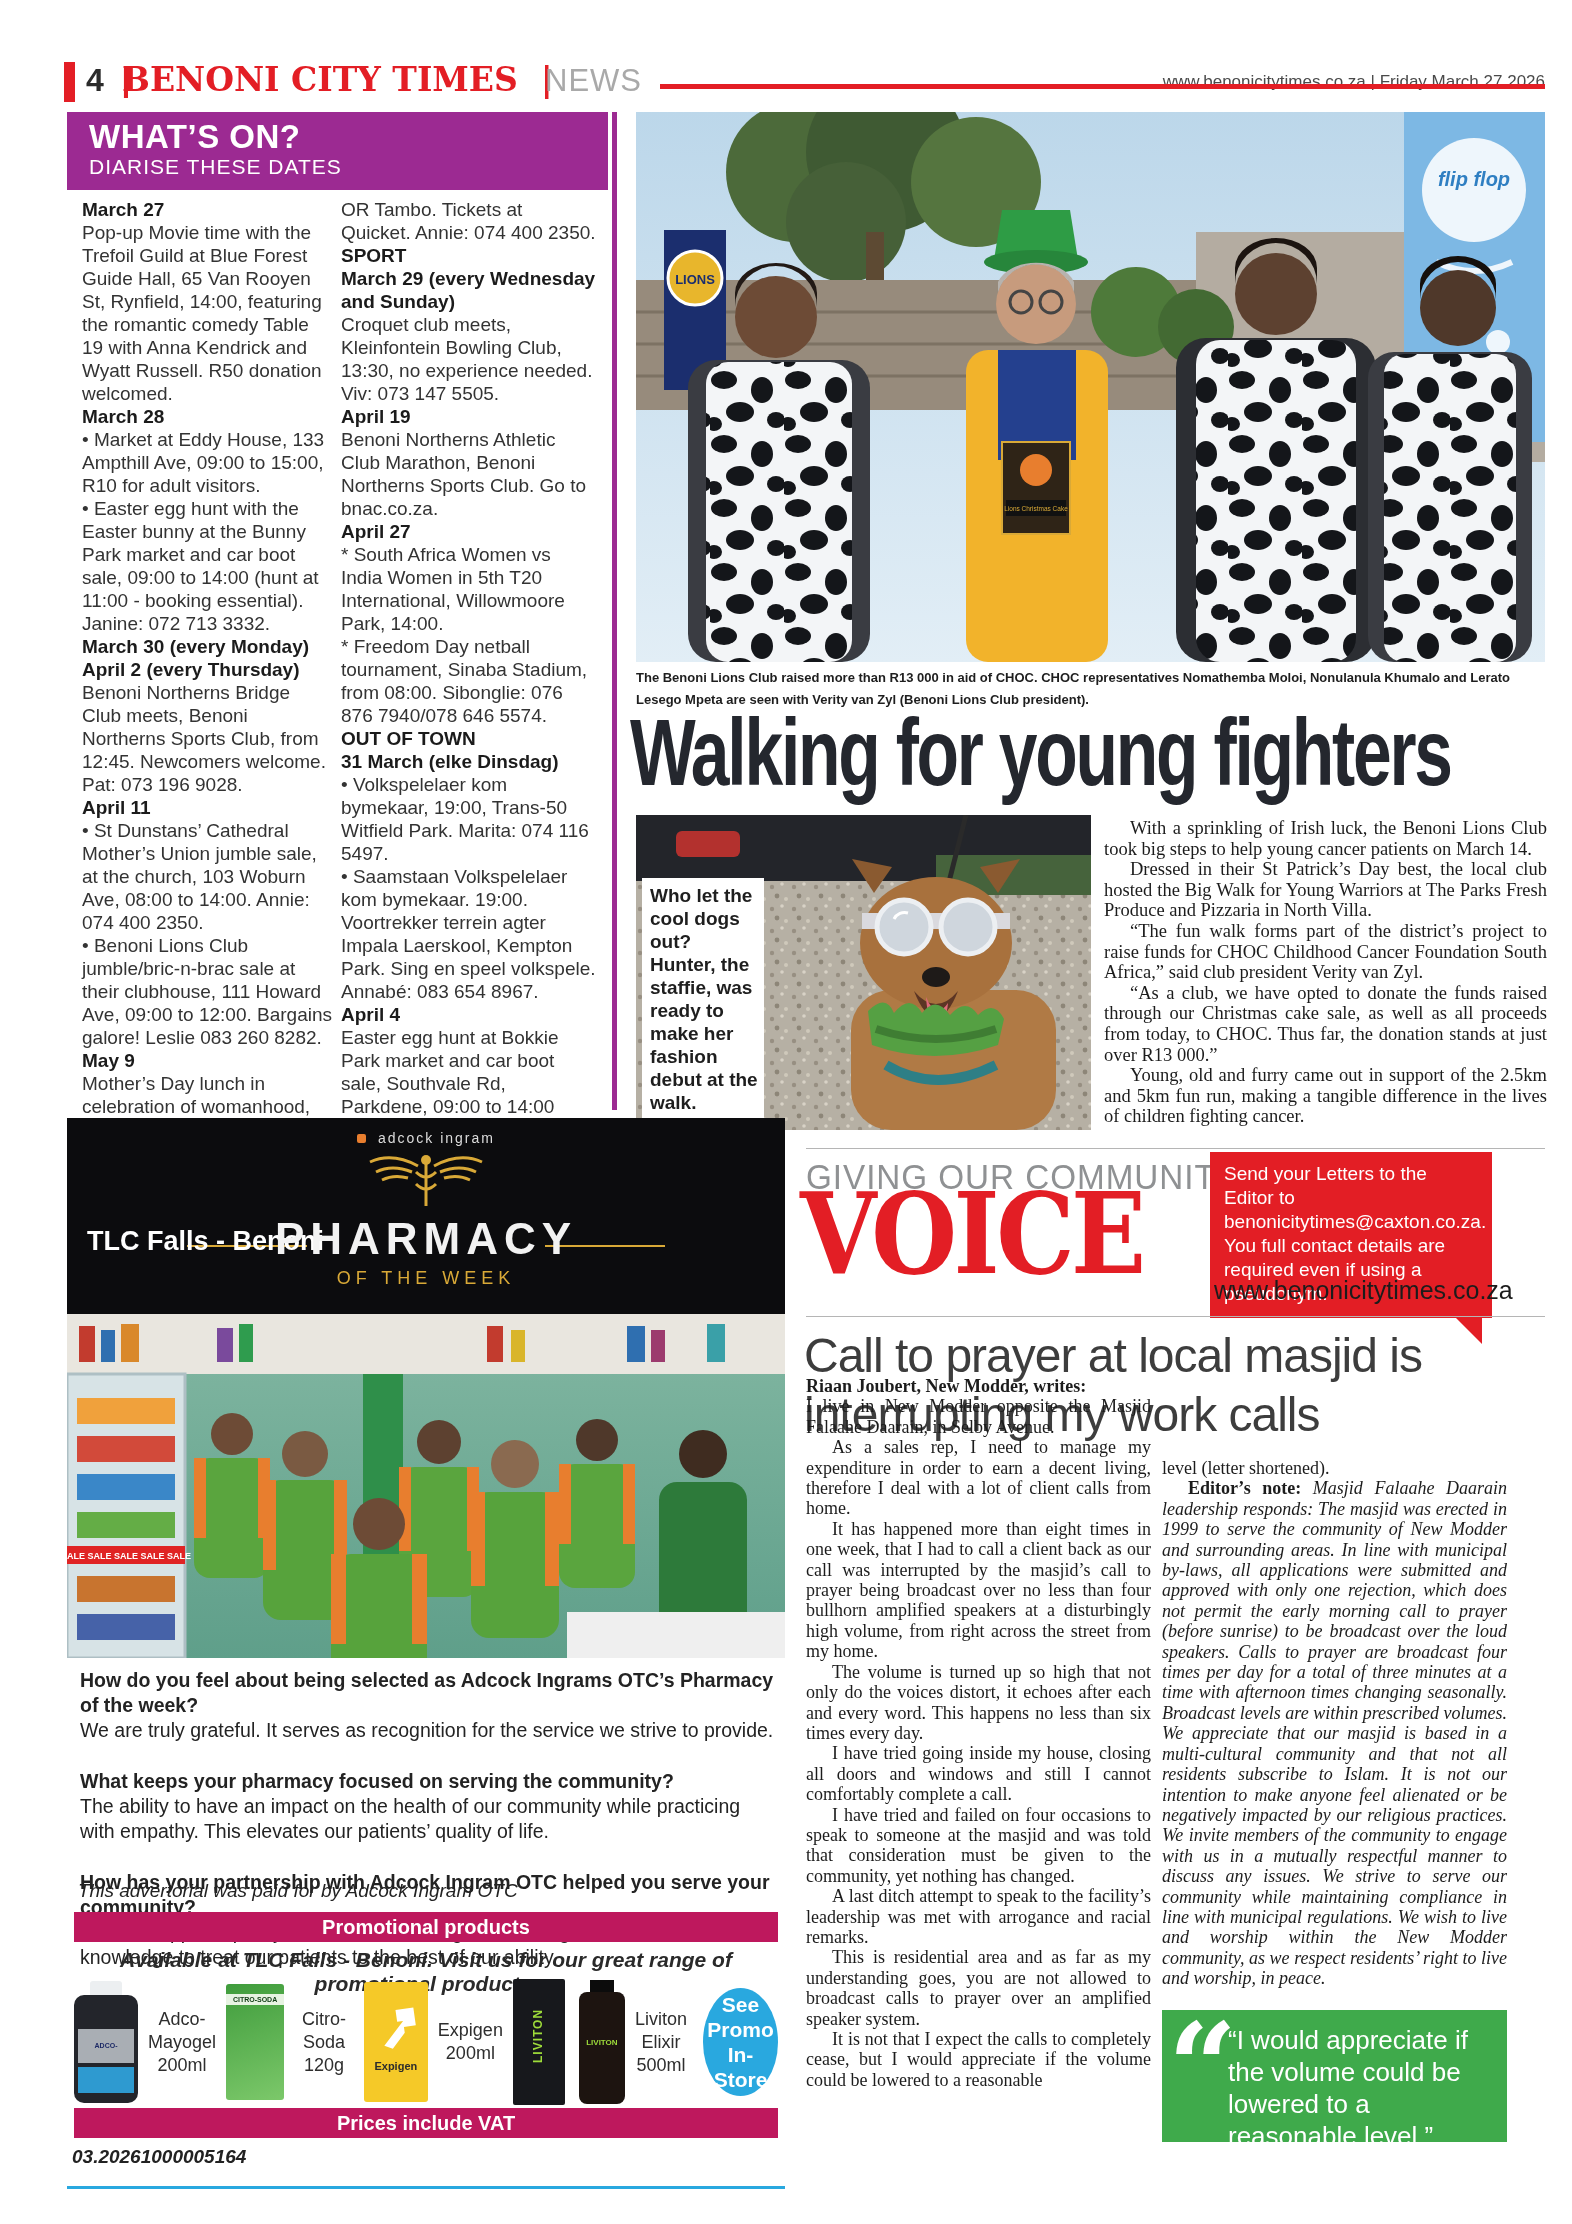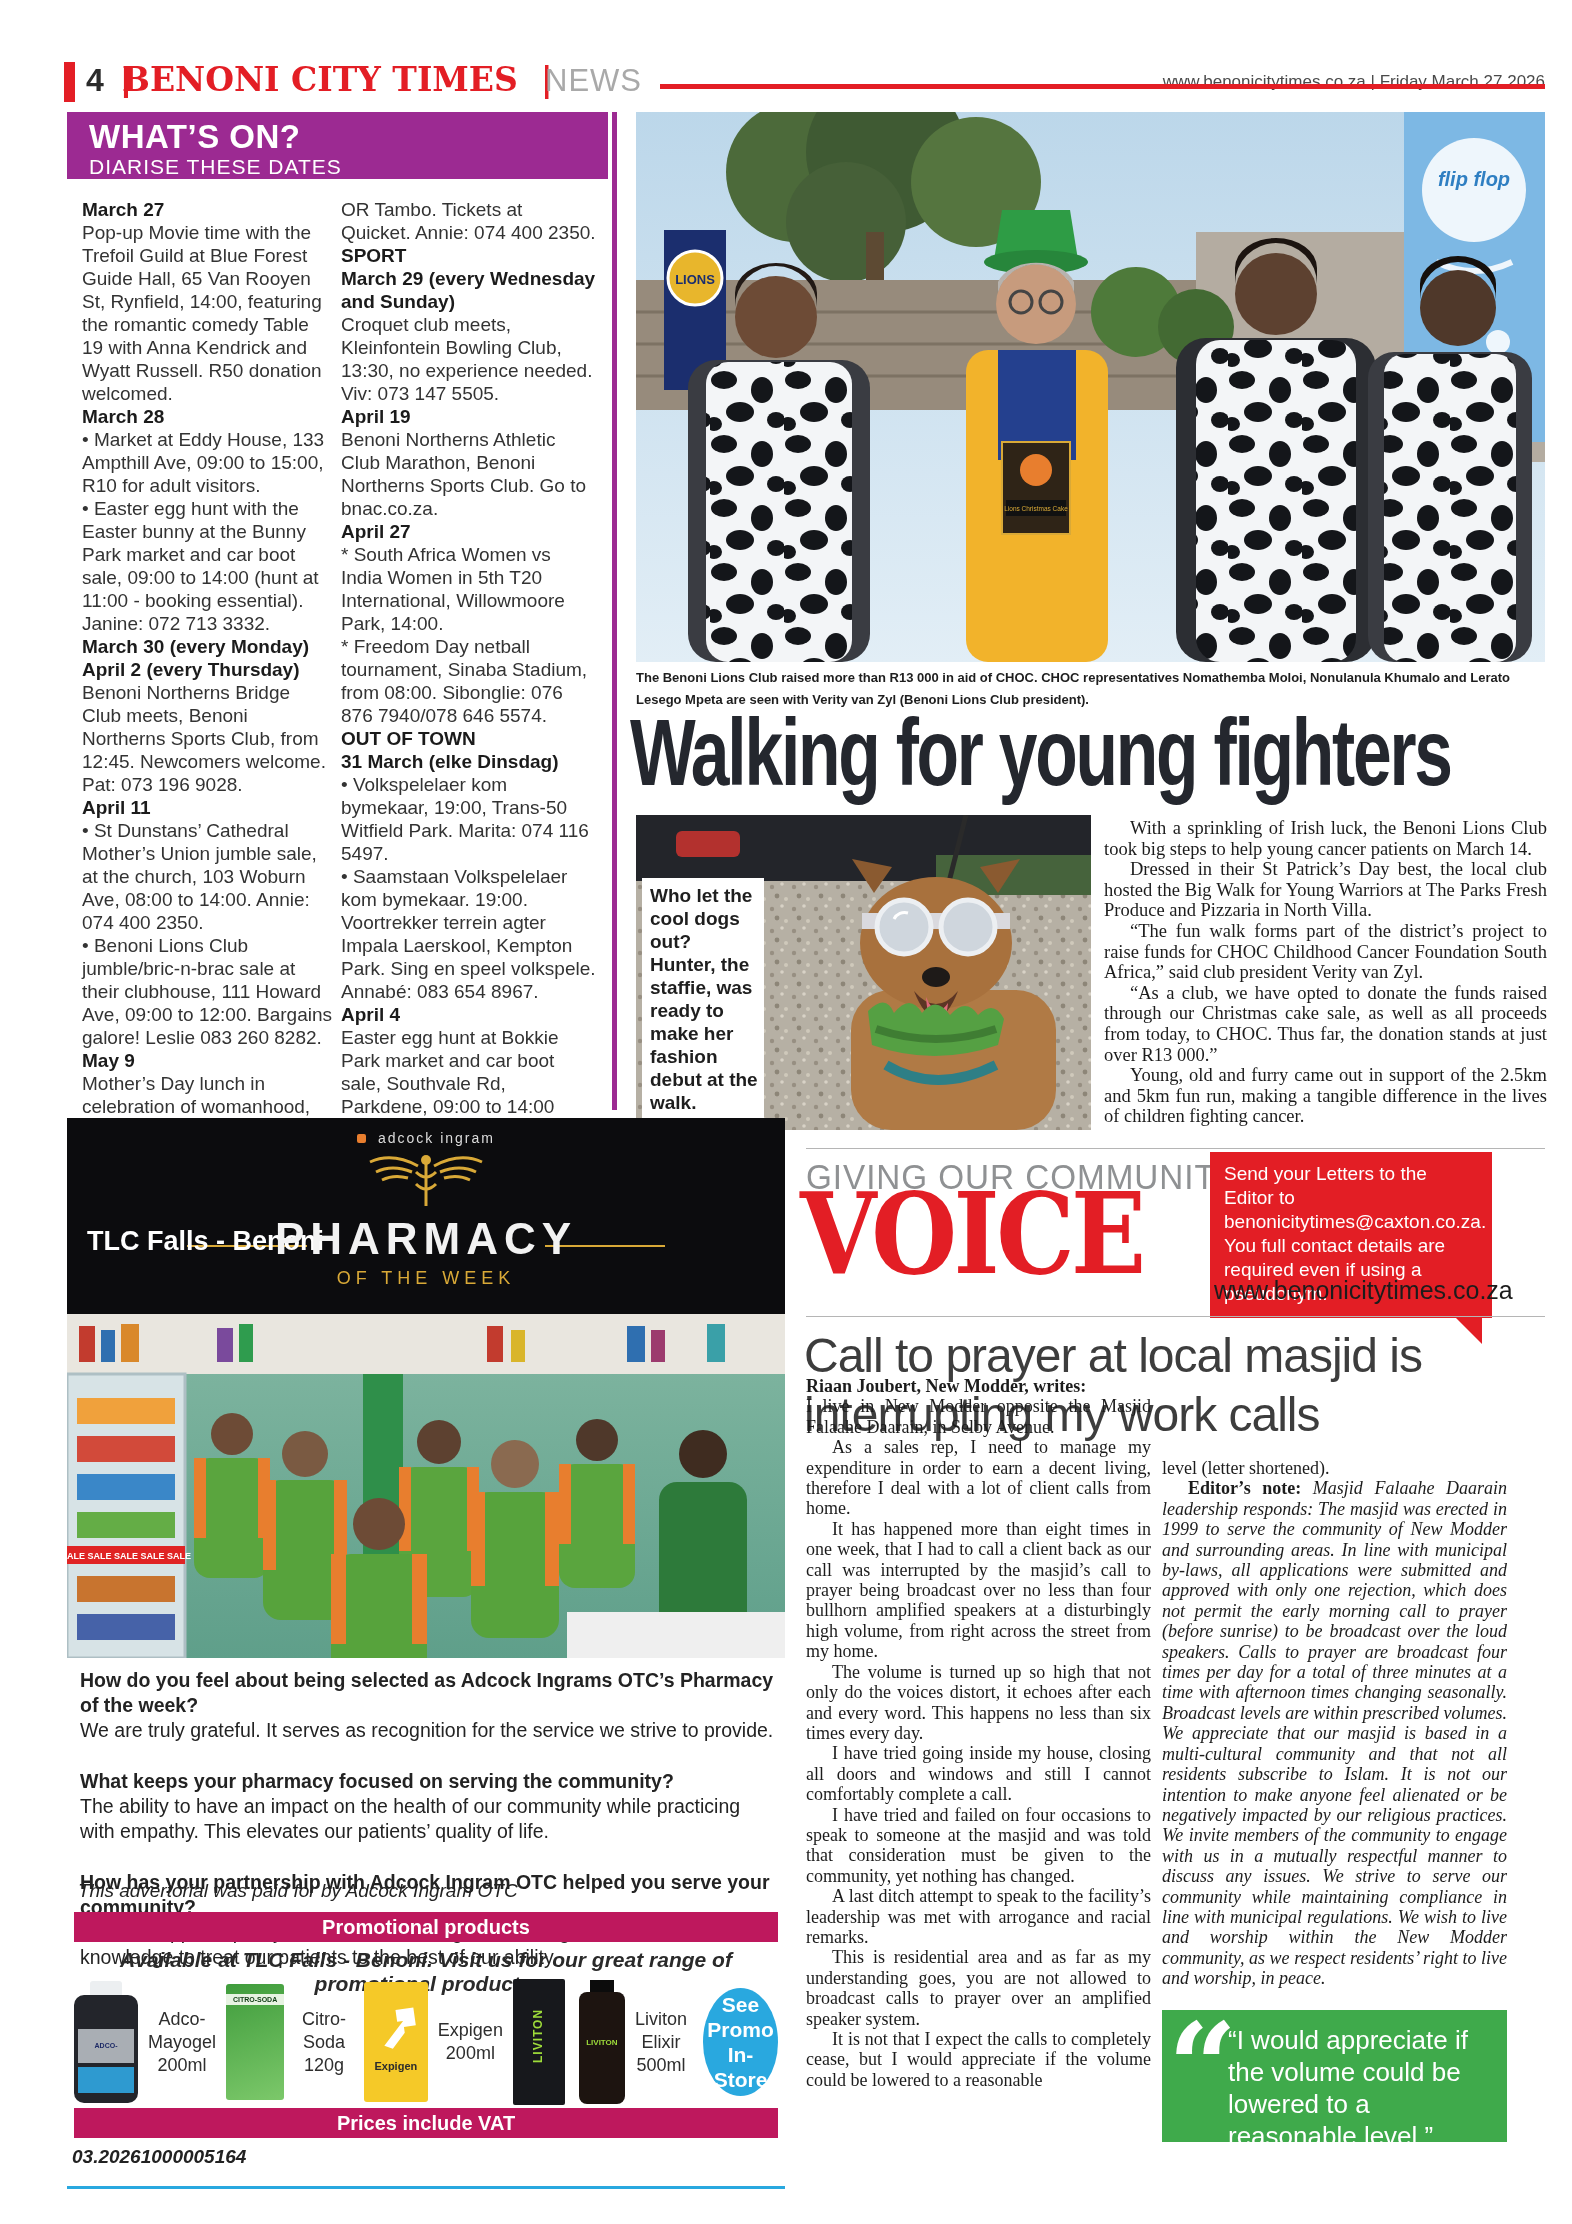--- a/index.html
+++ b/index.html
@@ -13,21 +13,21 @@
   .red-tick{left:64px;top:62px;width:11px;height:40px;background:#e31e25;}
   .pagenum{left:86px;top:62px;font-size:32px;font-weight:700;color:#2b2b2b;font-family:"Liberation Sans",sans-serif;}
   .mast-sep{color:#e31e25;font-weight:700;}
   .masthead{left:122px;top:60px;font-size:33px;font-weight:700;color:#e31e25;
             font-family:"DejaVu Serif",serif;letter-spacing:0px;}
   .section-lbl{left:545px;top:63px;font-size:31px;color:#a9a9a9;letter-spacing:1px;}
   .hdr-meta{right:27px;top:72px;font-size:17px;color:#4a4a4a;}
   .hdr-line{left:660px;top:84px;width:885px;height:5px;background:#e31e25;}
 
   
-  .wo-box{left:67px;top:112px;width:541px;height:67px;background:#9c2a92;color:#fff;padding:6px 0 0 22px;box-sizing:border-box;}
+  .wo-box{left:67px;top:112px;width:541px;height:78px;background:#9c2a92;color:#fff;padding:6px 0 0 22px;box-sizing:border-box;}
   .wo-title{font-size:33px;font-weight:700;letter-spacing:0.5px;}
   .wo-sub{font-size:21px;letter-spacing:1px;margin-top:-1px;font-weight:400;}
   .wo-rule{left:612px;top:112px;width:5px;height:998px;background:#9c2a92;}
   .listing{font-size:19px;line-height:23px;color:#333;}
   .listing .blk{margin:0;}
   .listing .h{font-weight:700;color:#1b1b1b;}
   .wo-col1{left:82px;top:198px;width:250px;}
   .wo-col2{left:341px;top:198px;width:255px;}
 
   

